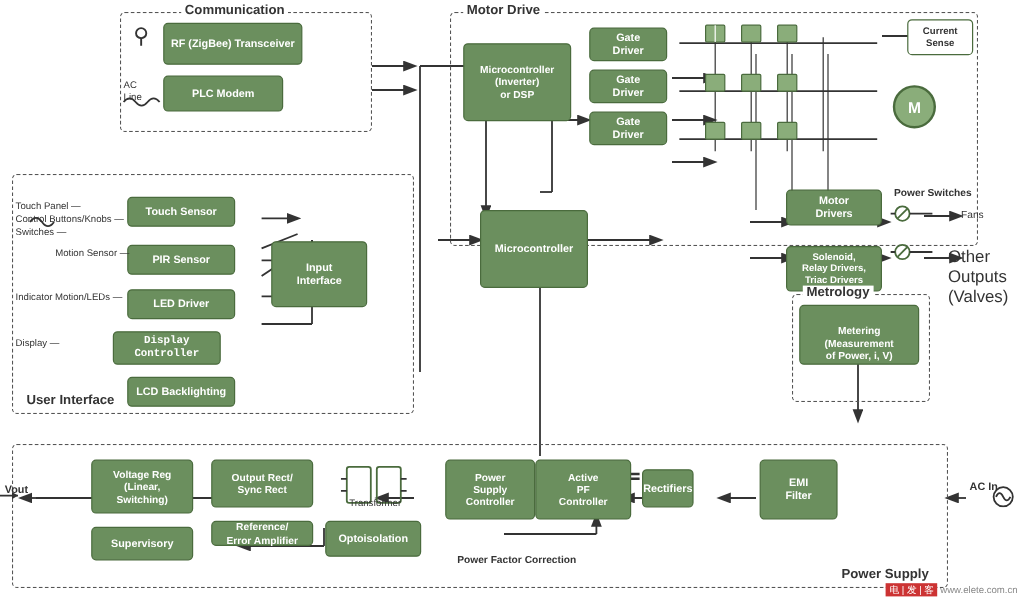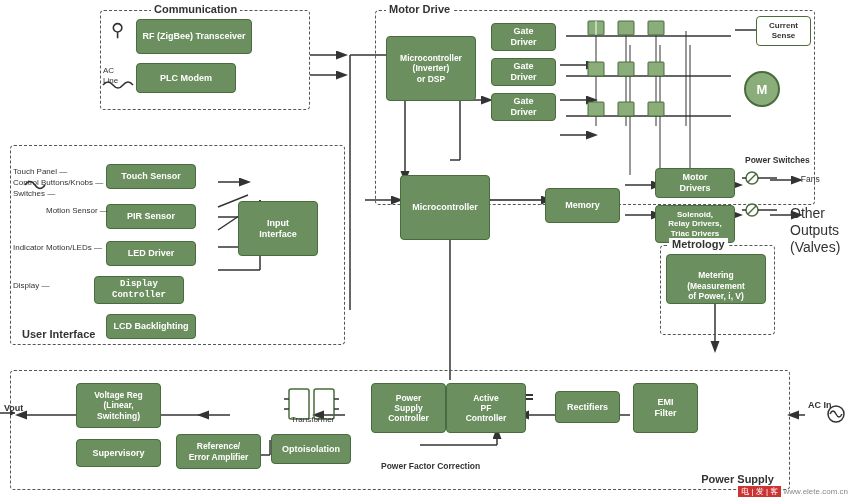--- a/index.html
+++ b/index.html
@@ -348,41 +348,38 @@
     </div>
 
     <div class="block" style="top:130px; left:83px; width:90px; height:28px;font-family:Liberation Mono, monospace;">
       <span>Display<br>Controller</span>
     </div>
 
     <div class="block" style="top:168px; left:95px; width:90px; height:25px;">
       <span>LCD Backlighting</span>
     </div>
 
-    <div class="block" style="top:55px; left:215px; width:80px; height:55px;margin-left:12px;">
+    <div class="block" style="top:55px; left:215px; width:80px; height:55px;">
       <span>Input<br>Interface</span>
     </div>
 
     <div style="position:absolute; top:20px; left:2px; font-size:8px; color:#333; line-height:1.4;">
       Touch Panel —<br>Control Buttons/Knobs —<br>Switches —
     </div>
     <div style="position:absolute; top:60px; left:2px; font-size:8px; color:#333;margin-left:33px;">Motion Sensor —</div>
     <div style="position:absolute; top:97px; left:2px; font-size:8px; color:#333;">Indicator Motion/LEDs —</div>
     <div style="position:absolute; top:135px; left:2px; font-size:8px; color:#333;">Display —</div>
   </div>
 
   <div class="block" style="top:175px; left:400px; width:90px; height:65px;">
     <span>Microcontroller</span>
   </div>
 
-  <div class="block" style="top:188px; left:545px; width:75px; height:35px;">
-    <span>Memory</span>
-  </div>
-
-  <div class="block" style="top:168px; left:655px; width:80px; height:30px;">
+
+  <div class="block" style="top:158px; left:655px; width:80px; height:30px;">
     <span>Motor<br>Drivers</span>
   </div>
 
   <div class="block" style="top:205px; left:655px; width:80px; height:38px;">
     <span style="font-size:8px;">Solenoid,<br>Relay Drivers,<br>Triac Drivers</span>
   </div>
 
   <div style="position:absolute; top:155px; left:745px; font-size:8.5px; color:#333; font-weight:bold;">Power Switches</div>
 
   <svg style="position:absolute; top:168px; left:742px; width:40px; height:60px;">
@@ -413,22 +410,25 @@
     <span class="section-label" style="bottom:4px; right:12px;">Power Supply</span>
 
     <div class="block" style="top:12px; left:65px; width:85px; height:45px;">
       <span style="font-size:8.5px;">Voltage Reg<br>(Linear,<br>Switching)</span>
     </div>
 
     <div class="block" style="top:68px; left:65px; width:85px; height:28px;">
       <span>Supervisory</span>
     </div>
 
-
-    <div class="block" style="top:63px; left:165px; width:85px; height:35px;">
+    <div class="block" style="top:12px; left:165px; width:85px; height:40px;">
+      <span style="font-size:8.5px;">Output Rect/<br>Sync Rect</span>
+    </div>
+
+    <div class="block" style="top:63px; left:165px; width:85px; height:21px;">
       <span style="font-size:8.5px;">Reference/<br>Error Amplifier</span>
     </div>
 
     <div style="position:absolute; top:10px; left:270px; width:60px; height:45px; display:flex; flex-direction:column; align-items:center; justify-content:center;">
       <svg width="55" height="40">
         <rect x="5" y="5" width="20" height="30" fill="none" stroke="#4a6b3d" stroke-width="1.5" rx="2"></rect>
         <rect x="30" y="5" width="20" height="30" fill="none" stroke="#4a6b3d" stroke-width="1.5" rx="2"></rect>
         <line x1="0" y1="15" x2="5" y2="15" stroke="#333" stroke-width="1.5"></line>
         <line x1="0" y1="25" x2="5" y2="25" stroke="#333" stroke-width="1.5"></line>
         <line x1="50" y1="15" x2="55" y2="15" stroke="#333" stroke-width="1.5"></line>
@@ -457,21 +457,21 @@
       <line x1="12" y1="5" x2="12" y2="16" stroke="#333" stroke-width="1.5"></line>
       <line x1="2" y1="16" x2="22" y2="16" stroke="#333" stroke-width="2"></line>
       <line x1="2" y1="20" x2="22" y2="20" stroke="#333" stroke-width="2"></line>
       <line x1="12" y1="20" x2="12" y2="38" stroke="#333" stroke-width="1.5"></line>
     </svg>
 
     <div class="block" style="top:12px; left:435px; width:80px; height:50px;">
       <span style="font-size:8.5px;">Active<br>PF<br>Controller</span>
     </div>
 
-    <div class="block" style="top:20px; left:544px; width:65px; height:32px;">
+    <div class="block" style="top:20px; left:524px; width:43px; height:32px;">
       <span>Rectifiers</span>
     </div>
 
     <div class="block" style="top:12px; left:622px; width:65px; height:50px;">
       <span style="font-size:9px;">EMI<br>Filter</span>
     </div>
 
   </div>
 
   <div style="position:absolute; top:403px; left:4px; font-size:9px; color:#333; font-weight:bold;">Vout</div>

